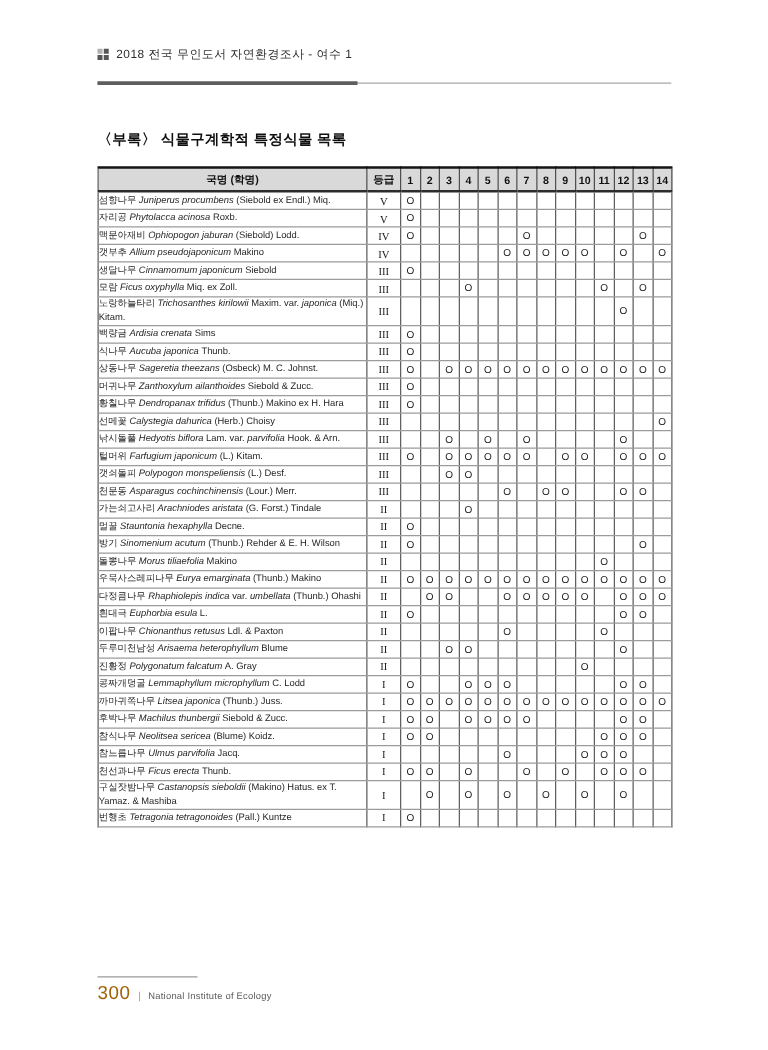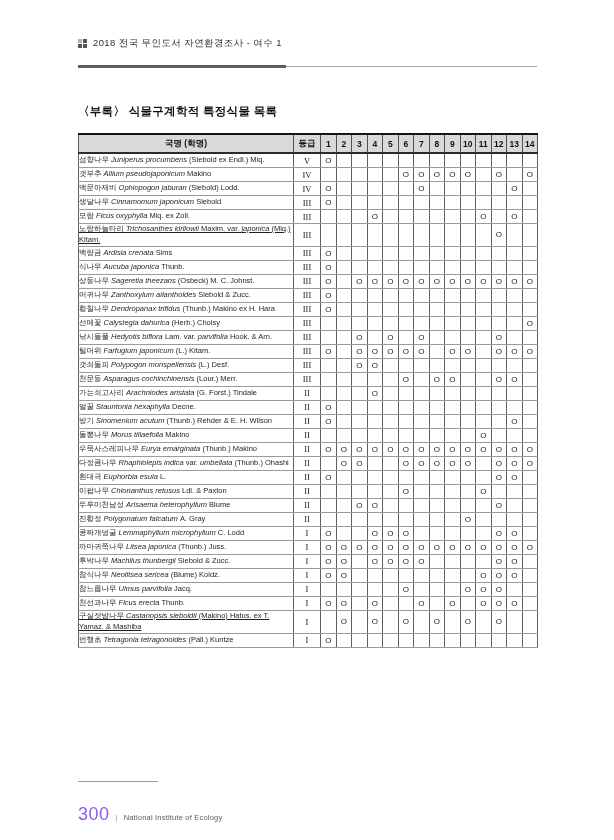--- a/index.html
+++ b/index.html
@@ -38,32 +38,32 @@
     border-top:1px solid #9b9b9b;border-bottom:1px solid #9b9b9b;
     height:13px;padding:0;
   }
   .species-table th:first-child, .species-table td:first-child{border-left:1px solid #5f5f5f;}
   .name-col{width:214px;}
   .grade-col{width:26px;}
   .name-cell{
     font-size:7.5px;color:#1f1f1f;padding:1px 2px 1px 4px;line-height:1.45;
     white-space:nowrap;overflow:hidden;text-align:left;
   }
-  .name-cell.wrap{white-space:normal;text-decoration:underline;}
+  .name-cell.wrap{white-space:normal;}
   .name-cell .sci{font-style:italic;}
   .grade-cell{
     font-family:"Liberation Serif","DejaVu Serif",serif;
     font-size:8.5px;text-align:center;color:#1a1a1a;
   }
   .mark-cell{font-size:8px;text-align:center;color:#222;}
 
   
   .footer-rule{position:absolute;left:78px;top:781px;width:80px;height:1px;background:#9a9a9a;}
   .footer{position:absolute;left:78px;top:786px;display:flex;align-items:baseline;gap:6px;}
-  .page-num{font-size:18px;color:#8b5cf6;letter-spacing:.5px;margin-top:18px;}
+  .page-num{font-size:15px;color:#a16207;letter-spacing:.5px;}
   .footer-sep{font-size:8px;color:#9a9a9a;}
   .footer-org{font-size:7.5px;color:#5c5c5c;letter-spacing:.2px;}
 </style>
 </head>
 <body>
 
 <div class="page">
 
   <div class="running-head">
     <span class="rh-icon">
@@ -115,54 +115,72 @@
           <td class="mark-cell"></td>
           <td class="mark-cell"></td>
           <td class="mark-cell"></td>
           <td class="mark-cell"></td>
           <td class="mark-cell"></td>
           <td class="mark-cell"></td>
           <td class="mark-cell"></td>
           <td class="mark-cell"></td>
         </tr>
         <tr>
+          <td class="name-cell"><span>자리공 </span><span class="sci">Phytolacca acinosa </span><span>Roxb.</span></td>
+          <td class="grade-cell">V</td>
+          <td class="mark-cell">O</td>
+          <td class="mark-cell"></td>
+          <td class="mark-cell"></td>
+          <td class="mark-cell"></td>
+          <td class="mark-cell"></td>
+          <td class="mark-cell"></td>
+          <td class="mark-cell"></td>
+          <td class="mark-cell"></td>
+          <td class="mark-cell"></td>
+          <td class="mark-cell"></td>
+          <td class="mark-cell"></td>
+          <td class="mark-cell"></td>
+          <td class="mark-cell"></td>
+          <td class="mark-cell"></td>
+        </tr>
+        <tr>
+          <td class="name-cell"><span>맥문아재비 </span><span class="sci">Ophiopogon jaburan </span><span>(Siebold) Lodd.</span></td>
+          <td class="grade-cell">IV</td>
+          <td class="mark-cell">O</td>
+          <td class="mark-cell"></td>
+          <td class="mark-cell"></td>
+          <td class="mark-cell"></td>
+          <td class="mark-cell"></td>
+          <td class="mark-cell"></td>
+          <td class="mark-cell">O</td>
+          <td class="mark-cell"></td>
+          <td class="mark-cell"></td>
+          <td class="mark-cell"></td>
+          <td class="mark-cell"></td>
+          <td class="mark-cell"></td>
+          <td class="mark-cell">O</td>
+          <td class="mark-cell"></td>
+        </tr>
+        <tr>
           <td class="name-cell"><span>갯부추 </span><span class="sci">Allium pseudojaponicum </span><span>Makino</span></td>
           <td class="grade-cell">IV</td>
           <td class="mark-cell"></td>
           <td class="mark-cell"></td>
           <td class="mark-cell"></td>
           <td class="mark-cell"></td>
           <td class="mark-cell"></td>
           <td class="mark-cell">O</td>
           <td class="mark-cell">O</td>
           <td class="mark-cell">O</td>
           <td class="mark-cell">O</td>
           <td class="mark-cell">O</td>
           <td class="mark-cell"></td>
           <td class="mark-cell">O</td>
           <td class="mark-cell"></td>
           <td class="mark-cell">O</td>
-        </tr>
-        <tr>
-          <td class="name-cell"><span>맥문아재비 </span><span class="sci">Ophiopogon jaburan </span><span>(Siebold) Lodd.</span></td>
-          <td class="grade-cell">IV</td>
-          <td class="mark-cell">O</td>
-          <td class="mark-cell"></td>
-          <td class="mark-cell"></td>
-          <td class="mark-cell"></td>
-          <td class="mark-cell"></td>
-          <td class="mark-cell"></td>
-          <td class="mark-cell">O</td>
-          <td class="mark-cell"></td>
-          <td class="mark-cell"></td>
-          <td class="mark-cell"></td>
-          <td class="mark-cell"></td>
-          <td class="mark-cell"></td>
-          <td class="mark-cell">O</td>
-          <td class="mark-cell"></td>
         </tr>
         <tr>
           <td class="name-cell"><span>생달나무 </span><span class="sci">Cinnamomum japonicum </span><span>Siebold</span></td>
           <td class="grade-cell">III</td>
           <td class="mark-cell">O</td>
           <td class="mark-cell"></td>
           <td class="mark-cell"></td>
           <td class="mark-cell"></td>
           <td class="mark-cell"></td>
           <td class="mark-cell"></td>

